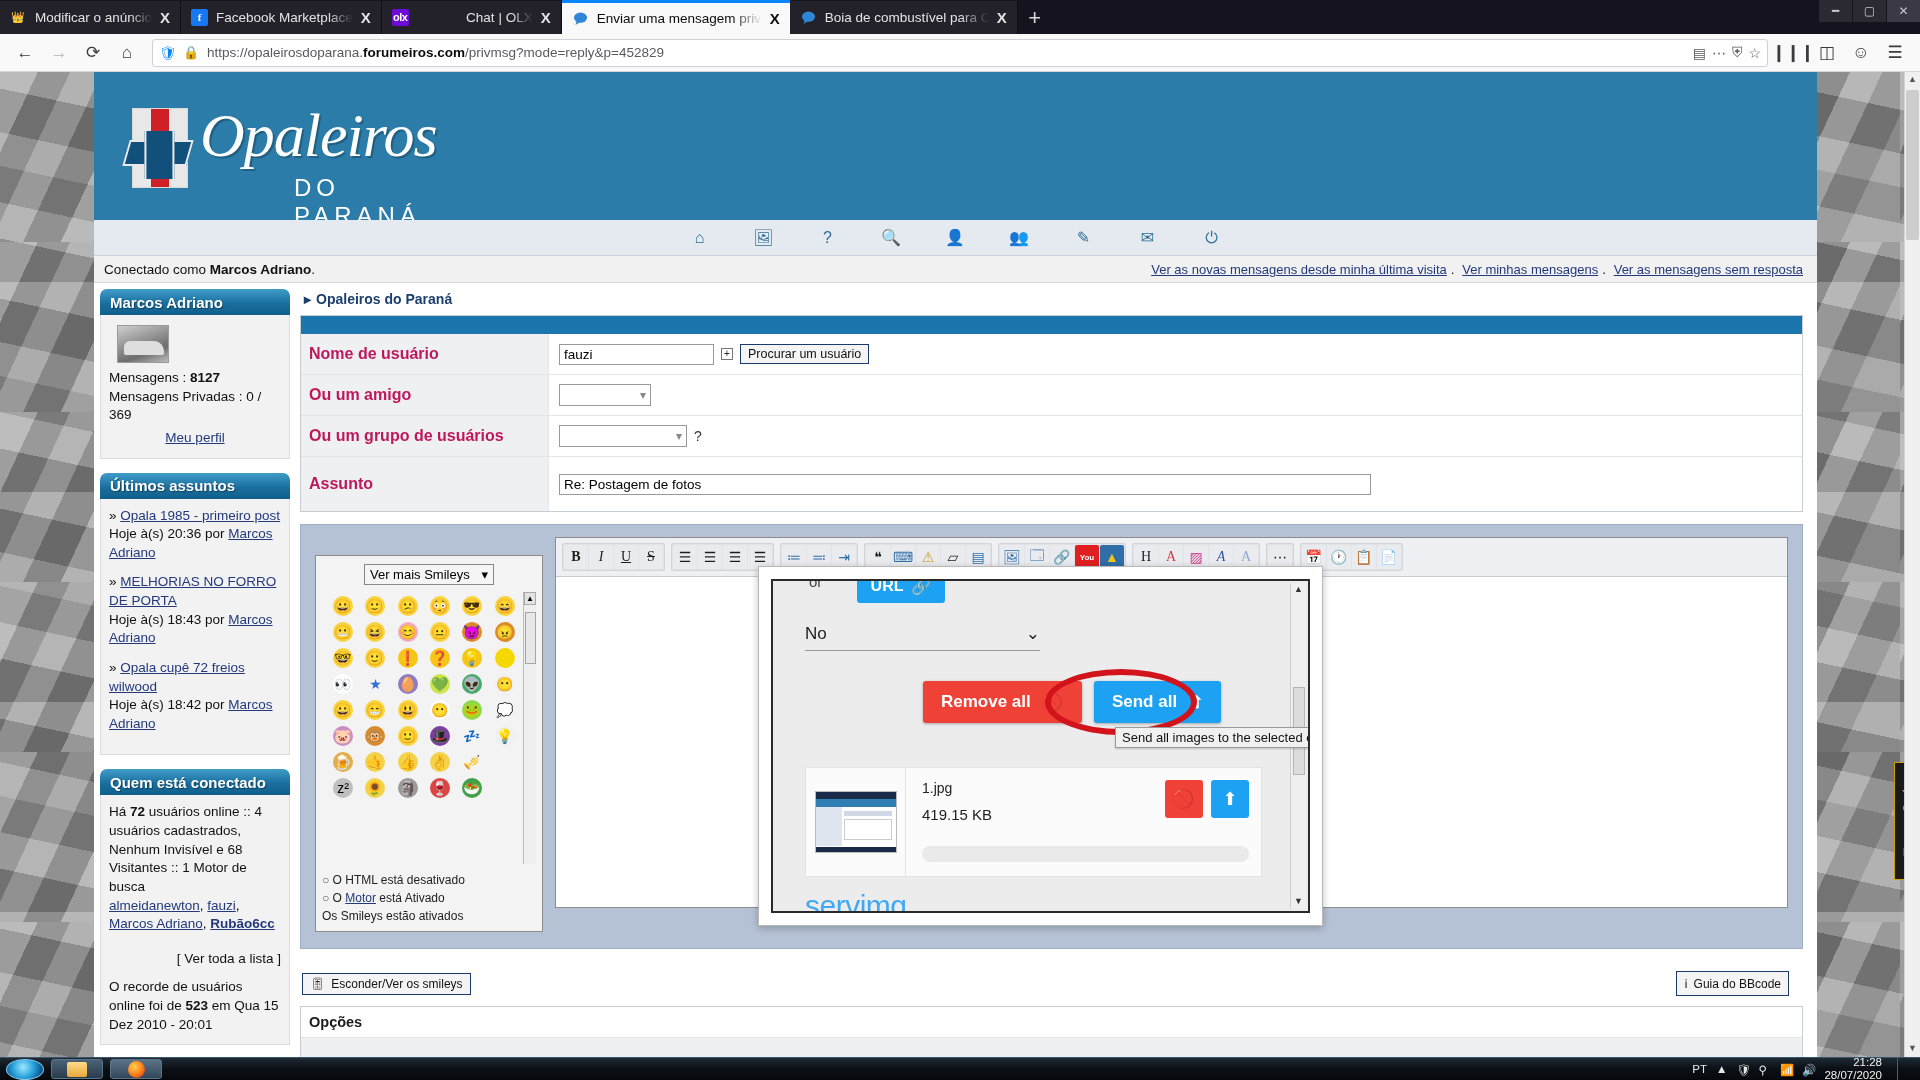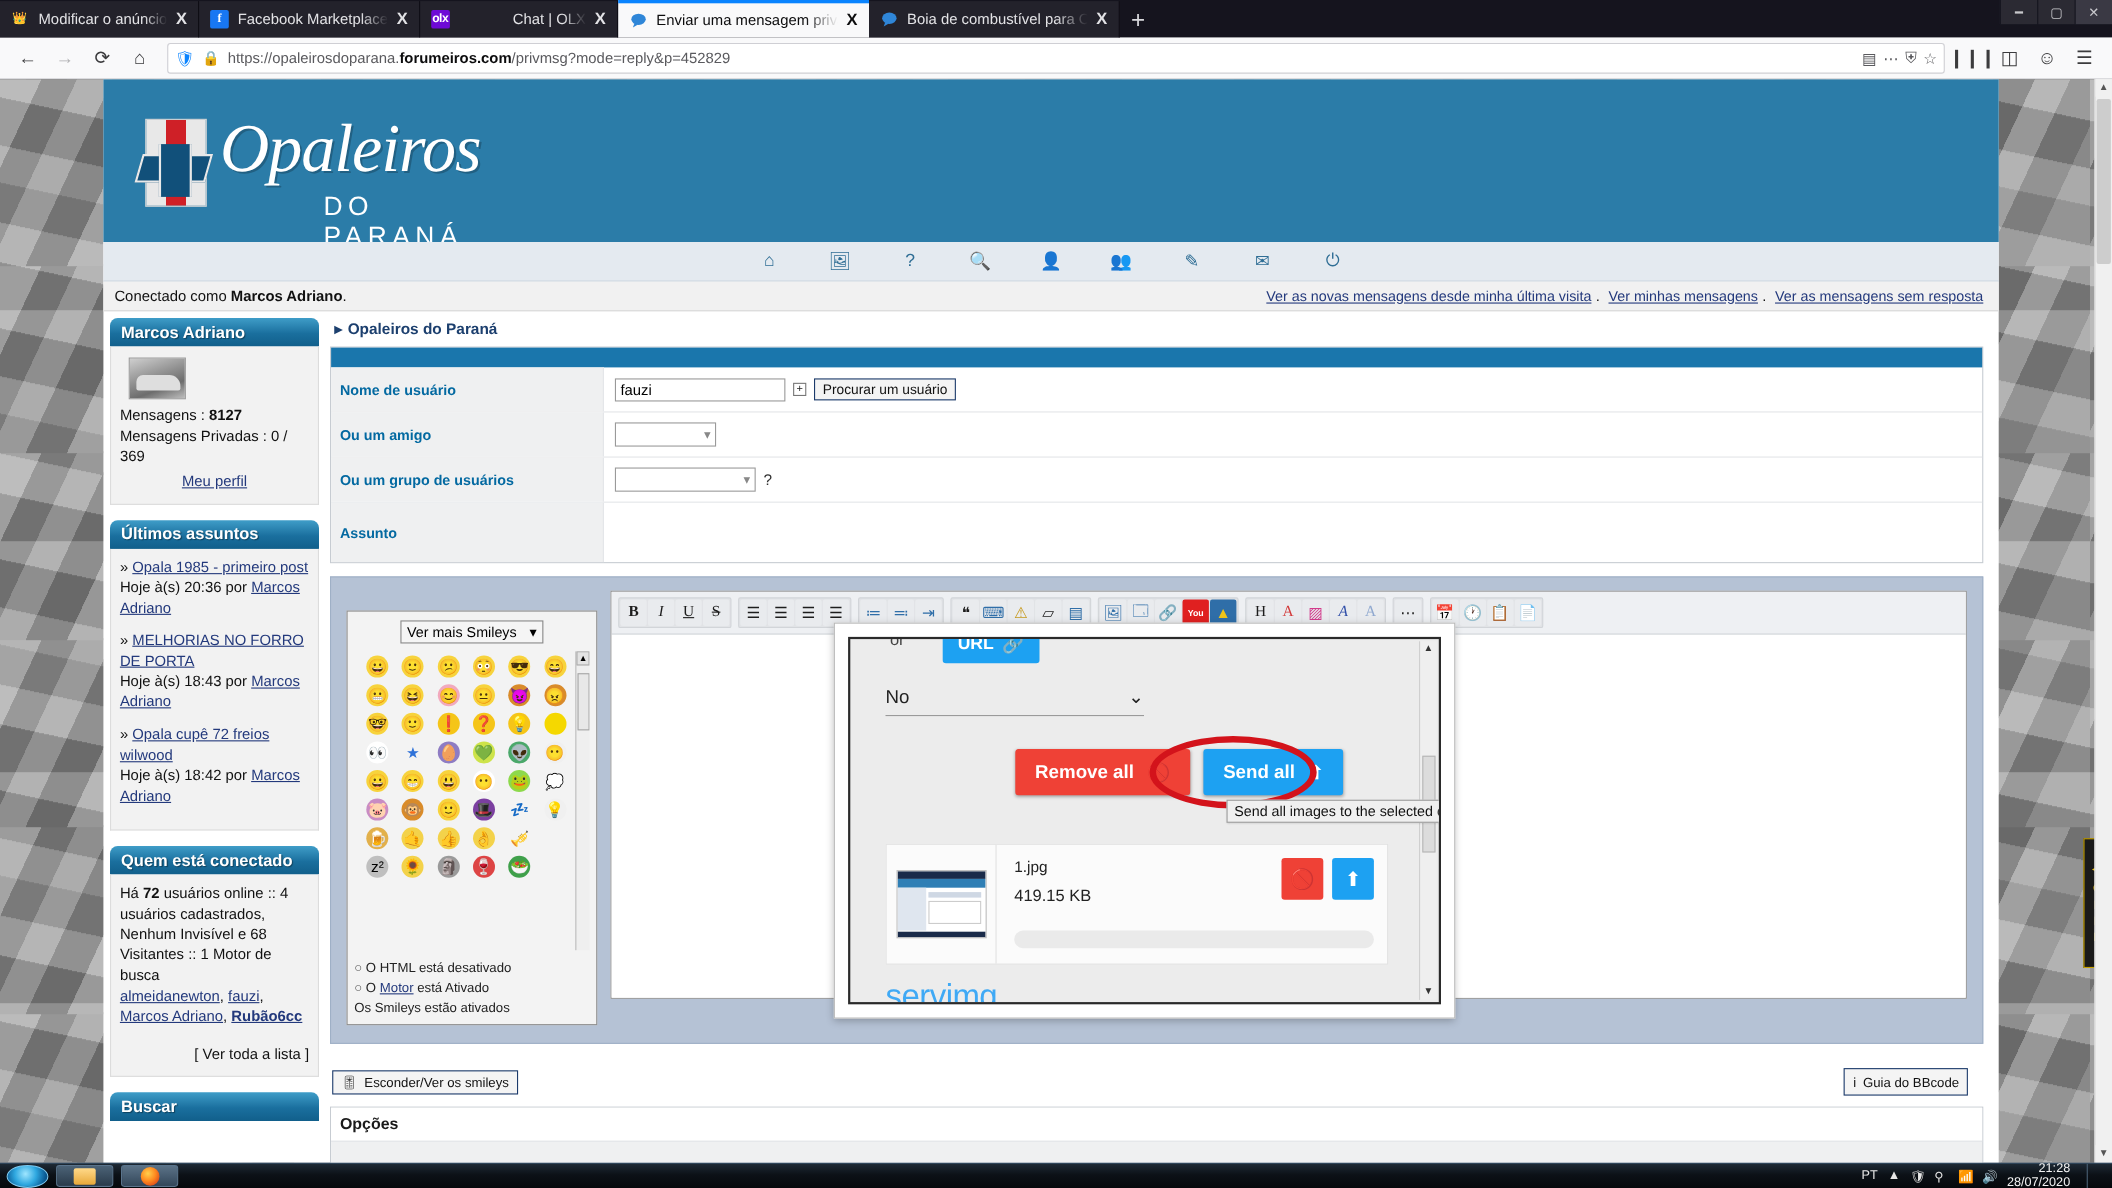--- a/index.html
+++ b/index.html
@@ -209,21 +209,21 @@
   #crumb {
     font-size:14px; color:#1c3f6e; font-weight:bold;
     padding: 2px 0 8px 4px;
   }
   #crumb .arrow{ color:#1c3f6e; margin-right:5px;}
   #formtable { border:1px solid #c7ccd2; background:#fff; }
   #formhead { height:18px; background:#1a76ac;}
   .frow { display:flex; align-items:center; border-bottom:1px solid #e3e5e8; min-height:41px;}
   .frow .flabel {
     width:248px; flex:0 0 248px; padding-left:8px;
-    font-size:13px; font-weight:bold; color:#0369a1;
+    font-size:16px; font-weight:bold; color:#be185d;
     background:#eff0f1; align-self:stretch; display:flex;align-items:center;
     border-right:1px solid #e3e5e8;
   }
   .frow .fval { flex:1 1 auto; padding-left:10px; display:flex; align-items:center; gap:7px;}
   .ftxt { height:21px; border:1px solid #999; font-size:13.5px; padding:0 4px; }
   .plusbox{
     width:12px;height:12px;border:1px solid #777;background:#fff;
     font-size:10px;line-height:10px;text-align:center;color:#222;
   }
   .btn-outline{
@@ -594,20 +594,23 @@
               <div>
                 <span>Há </span><b>72</b><span> usuários online :: 4 usuários cadastrados, Nenhum Invisível e 68 Visitantes :: 1 Motor de busca</span>
               </div>
               <div>
                 <a href="#">almeidanewton</a>,
                 <a href="#">fauzi</a>,
                 <a href="#">Marcos Adriano</a>,
                 <a href="#" style="font-weight:bold">Rubão6cc</a>
               </div>
               <div style="text-align:right;margin-top:16px">[ Ver toda a lista ]</div>
+              <div style="margin-top:10px">
+                <span>O recorde de usuários online foi de </span><b>523</b><span> em Qua 15 Dez 2010 - 20:01</span>
+              </div>
             </div>
           </div>
 
           <div class="sbblock">
             <div class="sbtitle">Buscar</div>
 
           </div>
         </div>
 
         <div id="main">
@@ -644,20 +647,23 @@
                 <div class="fsel wide">
                     <span></span>
                     <span>▾</span>
                   </div>
                 <span class="qmark">?</span>
               </div>
             </div>
 
             <div class="frow" style="min-height:54px;border-bottom:none">
               <div class="flabel">Assunto</div>
+              <div class="fval">
+                <input class="ftxt subjinput" value="Re: Postagem de fotos" style="">
+              </div>
             </div>
           </div>
 
           <div id="editorwrap">
 
             <div id="smileypanel">
               <div id="smileysel">
                 <span>Ver mais Smileys</span>
                 <span>▾</span>
               </div>

